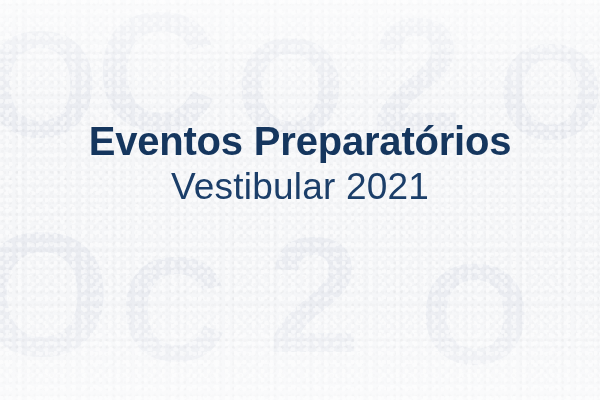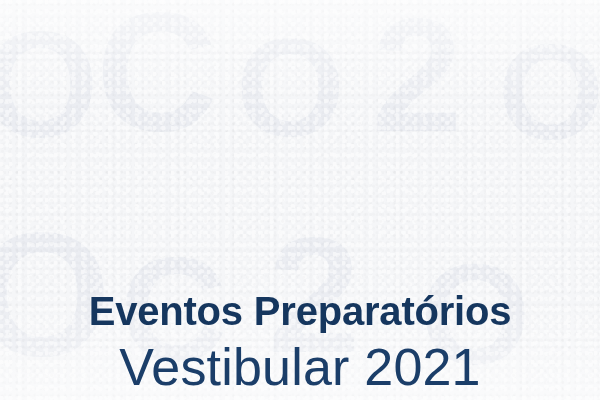--- a/index.html
+++ b/index.html
@@ -16,21 +16,21 @@
   }
 
   
   .banner {
     position: relative;
     width: 600px;
     height: 400px;
     background-color: #f5f6f8;
     overflow: hidden;
     display: flex;
-    align-items: flex-end;
+    align-items: flex-start;
     justify-content: center;
   }
 
   
   .watermark-layer {
     position: absolute;
     inset: 0;
     overflow: hidden;
     pointer-events: none;
   }
@@ -93,24 +93,24 @@
     line-height: 46px;
     letter-spacing: -0.2px;
     margin: 0;
     white-space: nowrap;
   }
   .title-secondary {
     display: block;
     color: #1b3e69;
     font-family: "Liberation Sans", sans-serif;
     font-weight: 400;
-    font-size: 52px;
+    font-size: 37px;
     line-height: 46px;
     letter-spacing: 0.2px;
-    margin: 10px;
+    margin: 0;
     white-space: nowrap;
   }
 </style>
 </head>
 <body>
 
 <div class="banner">
 
   <div class="watermark-layer">
     <span class="wm wm-a">O</span>

